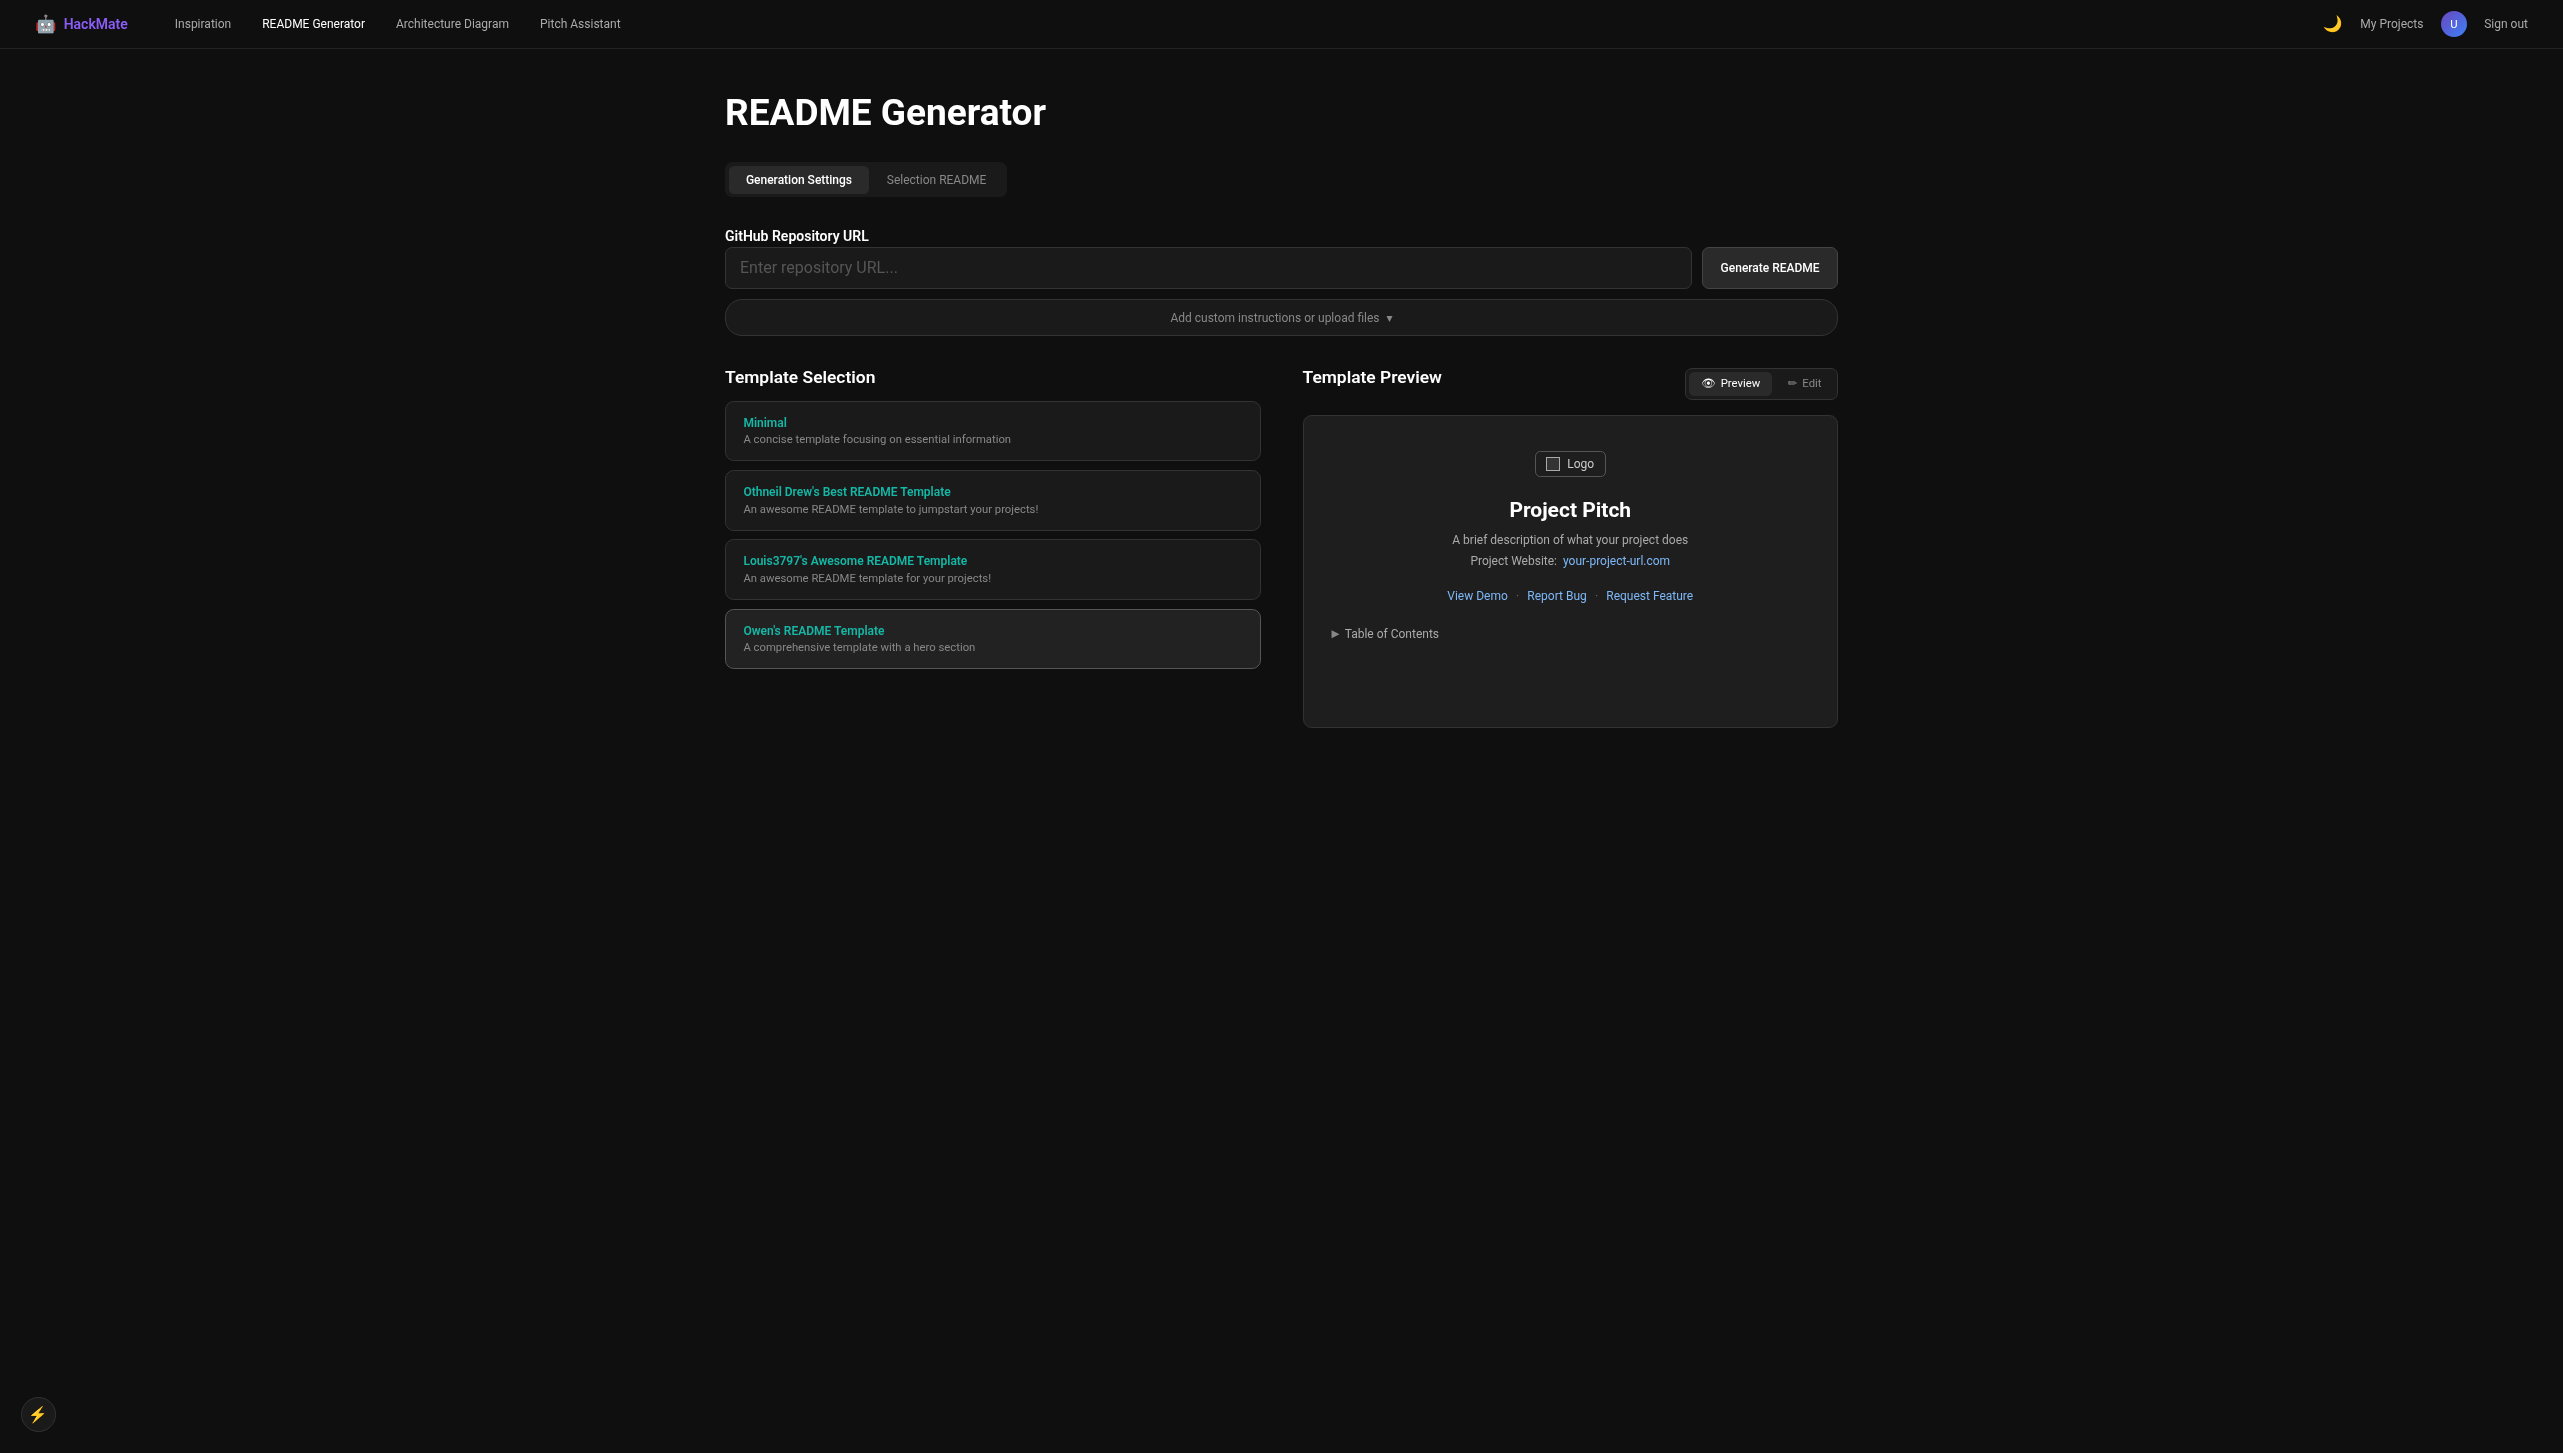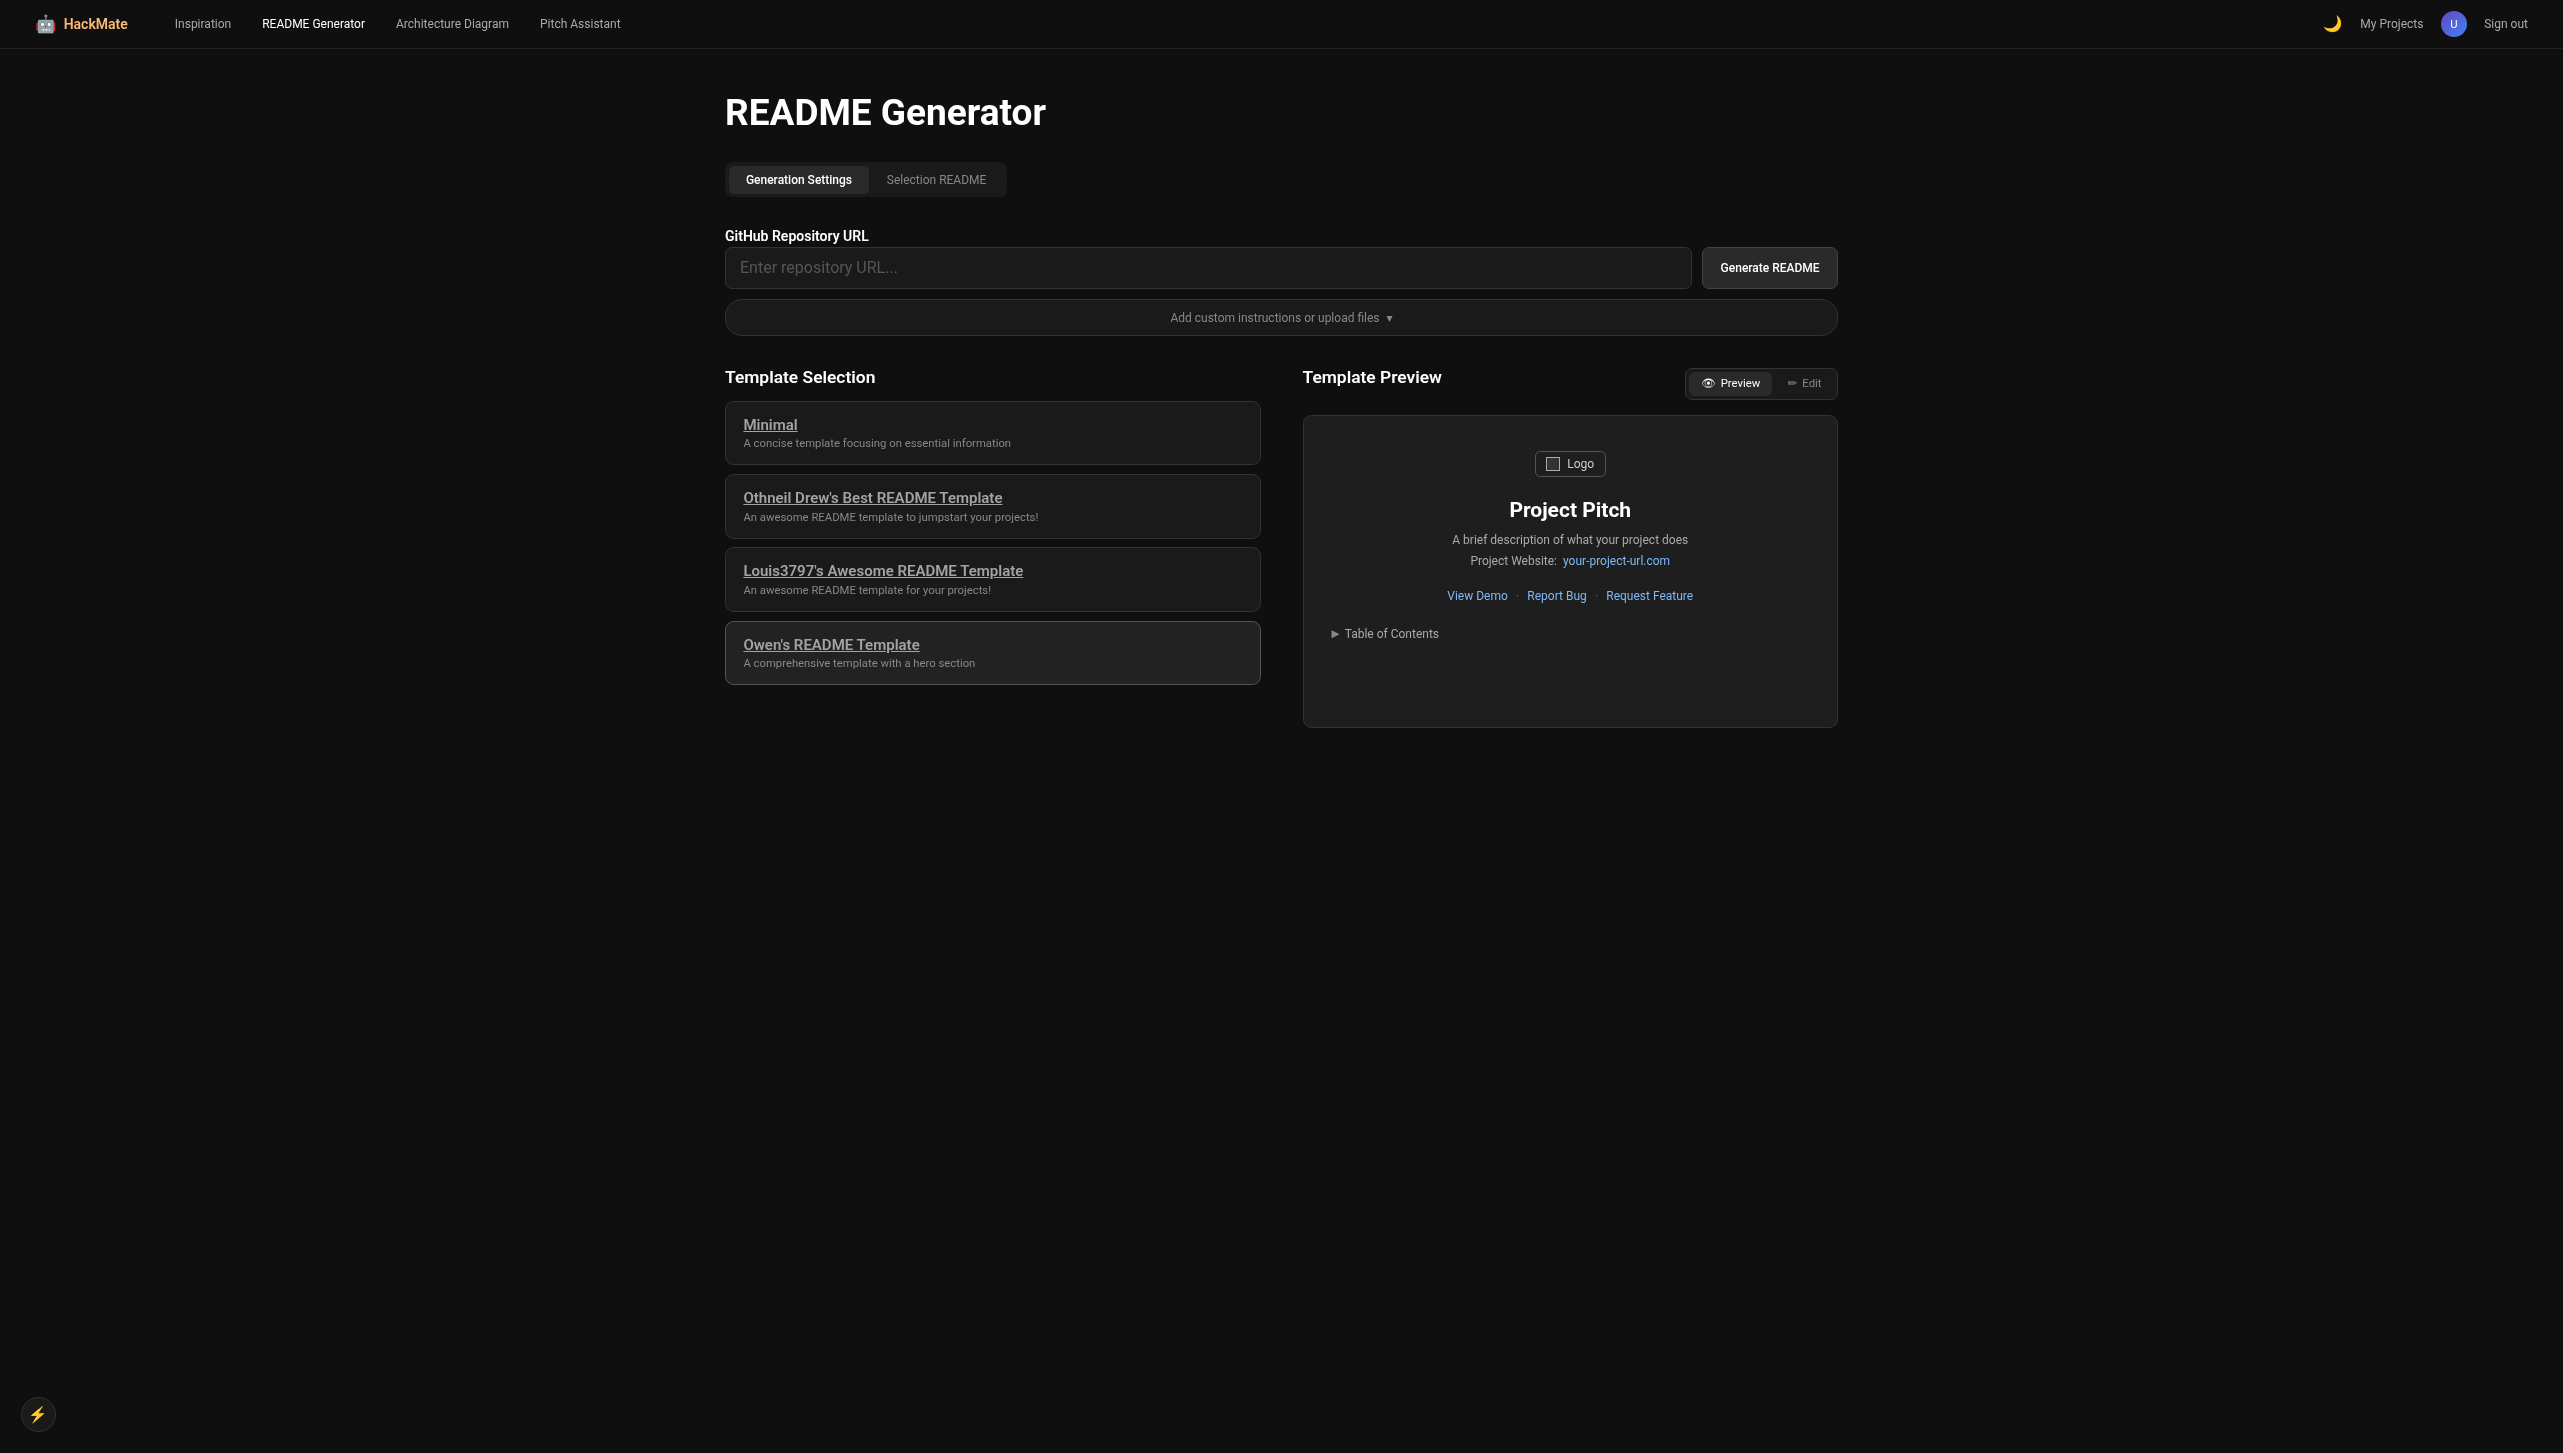--- a/index.html
+++ b/index.html
@@ -36,21 +36,21 @@
       text-decoration: none;
     }
 
     .nav-brand-icon {
       font-size: 17.4px;
     }
 
     .nav-brand-text {
       font-size: 14px;
       font-weight: 600;
-      color: #fdba74;
+      color: #8b5cf6;
     }
 
     .nav-links {
       display: flex;
       align-items: flex-end;
       gap: 7px;
       flex: 1;
     }
 
     .nav-link {
@@ -252,25 +252,24 @@
       cursor: pointer;
       transition: border-color 0.2s, background 0.2s;
     }
 
     .template-card.selected {
       border-color: #555;
       background: #222;
     }
 
     .template-card-title {
-      font-size: 15px;
+      font-size: 12px;
       font-weight: 600;
-      color: #a3a3a3;
+      color: #14b8a6;
       margin-bottom: 3.5px;
-      text-decoration: underline;
     }
 
     .template-card-desc {
       font-size: 11.3px;
       color: #888;
     }
 
     
     .preview-header {
       display: flex;

